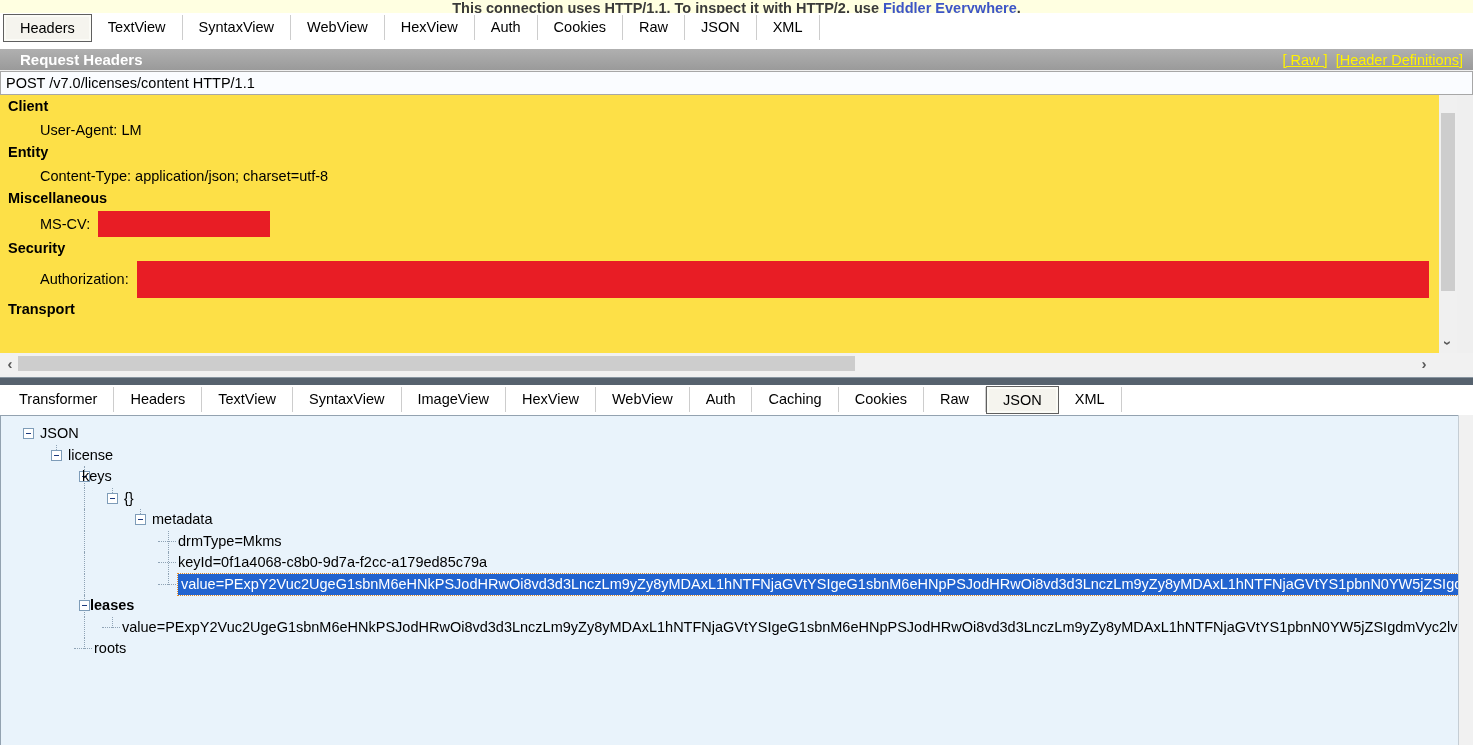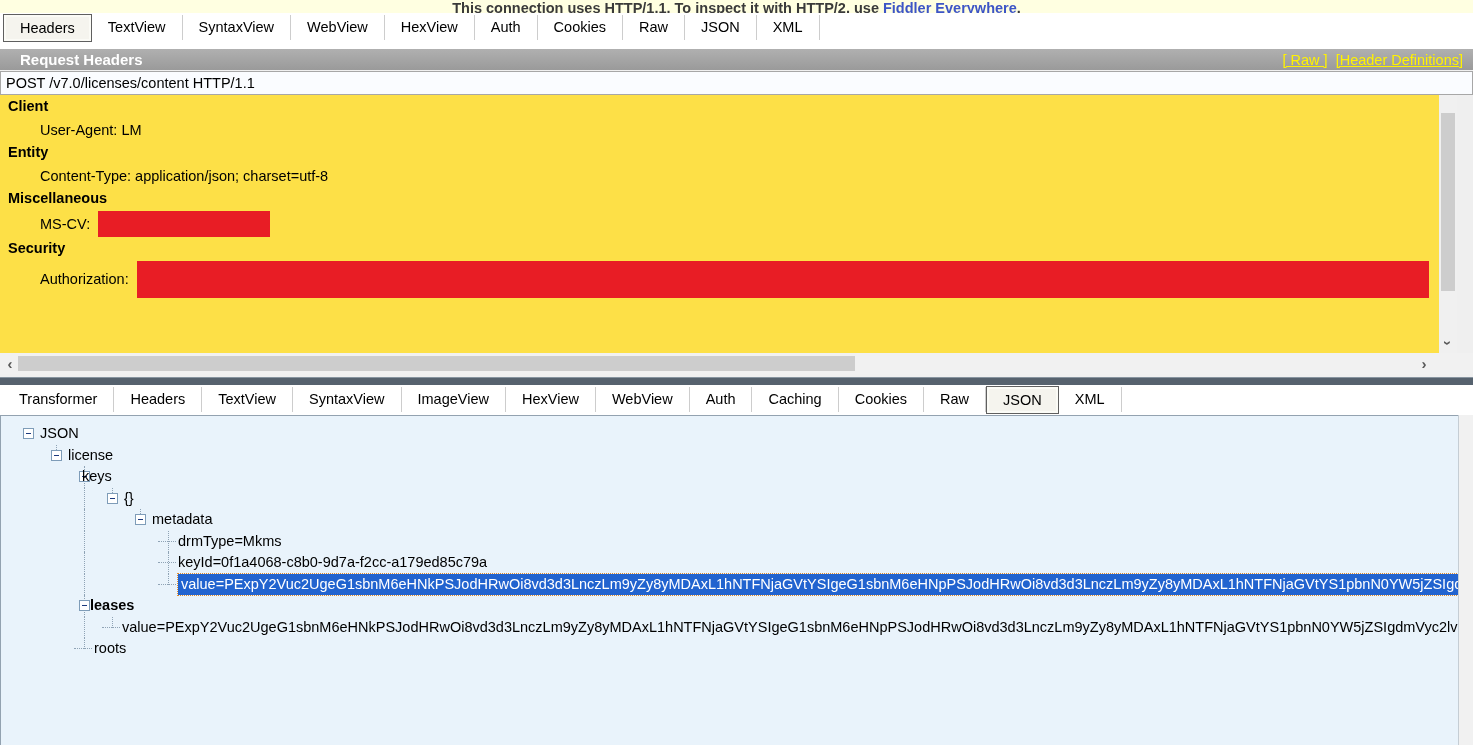--- a/index.html
+++ b/index.html
@@ -104,20 +104,21 @@
       <div class="hgroup">Miscellaneous</div>
       <div class="hentry" style="height: 27px;">
         <span>MS-CV:</span>
         <div class="redblock" style="width: 172px; height: 26px;"></div>
       </div>
       <div class="hgroup">Security</div>
       <div class="hentry" style="height: 38px;">
         <span>Authorization:</span>
         <div class="redblock" style="width: 1292px; height: 37px;"></div>
       </div>
+      <div class="hgroup">Transport</div>
     </div>
 
   <div class="vscroll">
     <div class="vthumb"></div>
     <div class="sarrow down">›</div>
   </div>
   <div class="rightstrip-top"></div>
 
   <div class="hscroll">
     <div class="sarrow left">‹</div>

